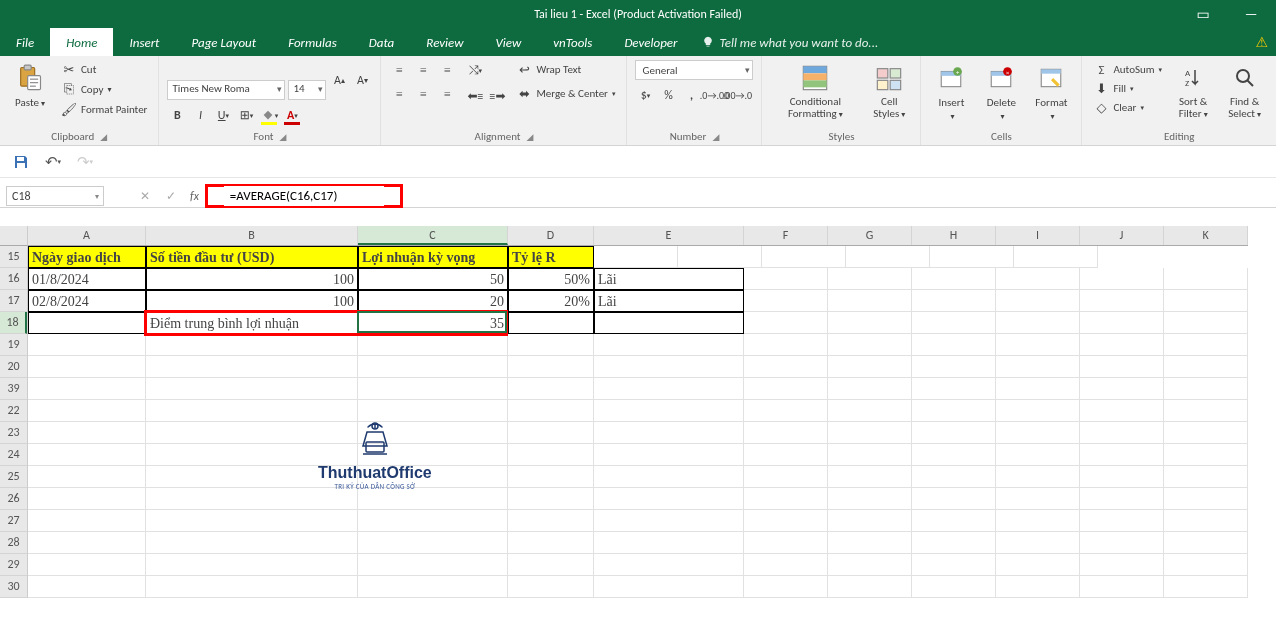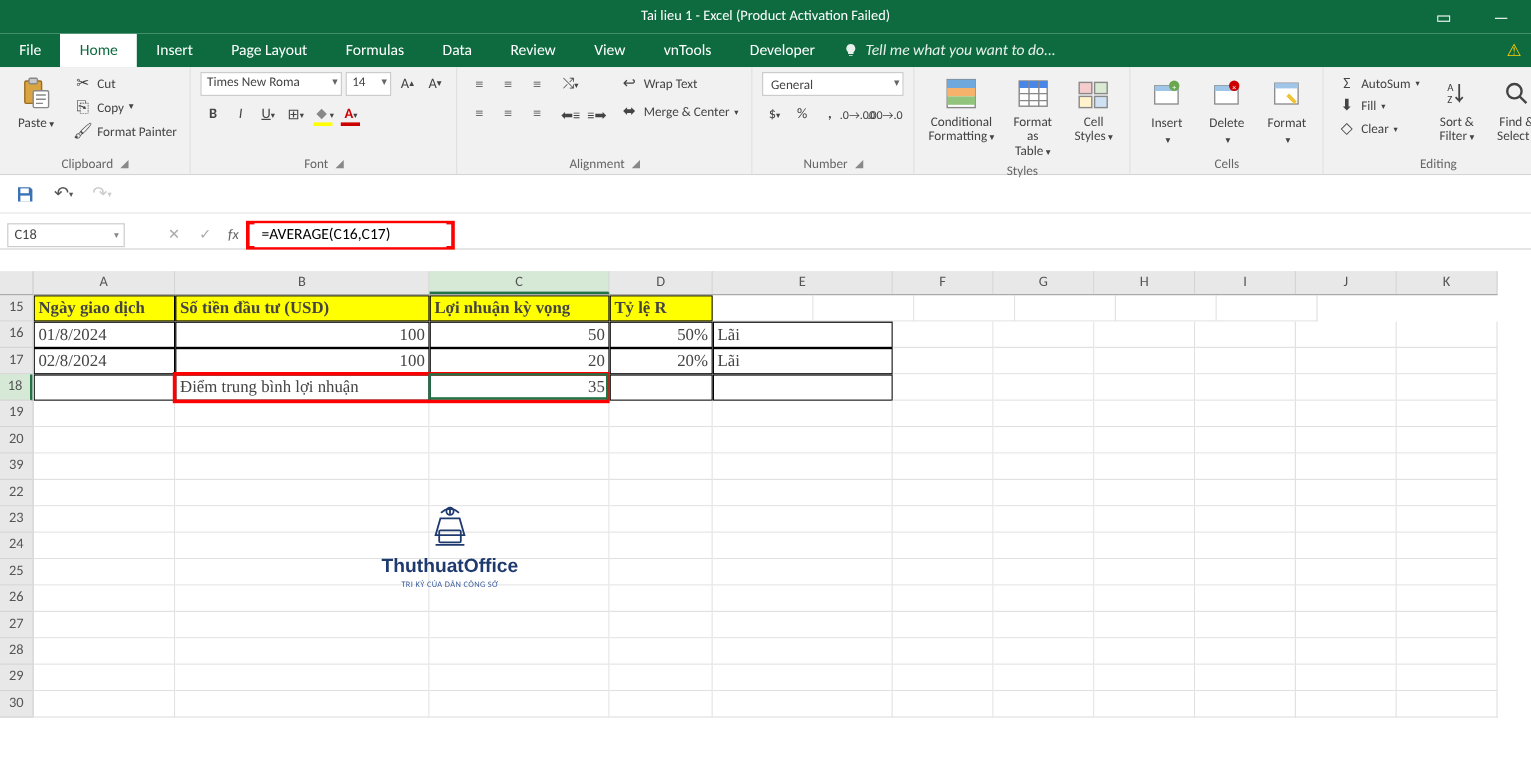--- a/index.html
+++ b/index.html
@@ -6,21 +6,21 @@
 body { font-family: "Segoe UI", Calibri, sans-serif; font-size: 12px; color: #444; background: #fff; user-select: none; overflow: hidden; }
 
 
 .title-bar { background: #0d6b3f; height: 28px; display: flex; align-items: center; color: #fff; position: relative; }
 .title-center { position: absolute; left: 50%; transform: translateX(-50%); font-size: 12px; }
 .title-right { margin-left: auto; display: flex; gap: 18px; padding-right: 10px; font-size: 14px; }
 .title-right span { cursor: pointer; width: 30px; text-align: center; }
 
 
 .menu-bar { background: #0d6b3f; height: 28px; display: flex; align-items: stretch; color: #fff; font-size: 13px; }
-.menu-tab { padding: 0 16px; display: flex; align-items: center; cursor: pointer; }
+.menu-tab { padding: 0 16px; display: flex; align-items: center; cursor: pointer; font-style: italic; }
 .menu-tab.file { background: transparent; }
 .menu-tab.active { background: #fff; color: #0d6b3f; font-weight: normal; }
 .tell-me { display: flex; align-items: center; gap: 6px; font-style: italic; opacity: 0.9; margin-left: 8px; }
 .lightbulb { width: 12px; height: 12px; display: inline-block; }
 .warn-icon { margin-left: auto; margin-right: 8px; color: #ffcc00; font-size: 14px; align-self: center; }
 
 
 .ribbon { background: #f1f1f1; border-bottom: 1px solid #d4d4d4; display: flex; height: 90px; }
 .ribbon-group { display: flex; flex-direction: column; padding: 4px 8px 2px; border-right: 1px solid #e1e1e1; position: relative; }
 .ribbon-group-content { display: flex; flex: 1; align-items: flex-start; gap: 6px; }
@@ -29,21 +29,21 @@
 
 .big-btn { display: flex; flex-direction: column; align-items: center; gap: 2px; cursor: pointer; padding: 2px 4px; font-size: 11px; text-align: center; min-width: 44px; }
 .big-btn .icon { width: 32px; height: 32px; display: flex; align-items: center; justify-content: center; font-size: 22px; }
 .big-btn .arrow-down { font-size: 8px; margin-left: 2px; }
 
 .col-stack { display: flex; flex-direction: column; gap: 2px; font-size: 11px; }
 .small-item { display: flex; align-items: center; gap: 4px; cursor: pointer; padding: 1px 3px; white-space: nowrap; }
 .small-item .icon { width: 16px; height: 16px; display: flex; align-items: center; justify-content: center; font-size: 13px; }
 
 .font-row { display: flex; gap: 3px; align-items: center; }
-.font-select { border: 1px solid #ccc; background: #fff; padding: 1px 14px 1px 4px; font-size: 11px; height: 20px; position: relative; cursor: pointer; }
+.font-select { border: 1px solid #ccc; background: #fff; padding: 1px 14px 1px 4px; font-size: 11px; height: 20px; position: relative; cursor: pointer; margin-top: 20px; }
 .font-select::after { content: "▾"; position: absolute; right: 3px; top: 2px; font-size: 9px; color: #666; }
 .font-select.name { width: 118px; }
 .font-select.size { width: 38px; }
 .sq-btn { width: 20px; height: 20px; display: flex; align-items: center; justify-content: center; cursor: pointer; font-size: 12px; }
 
 .align-grid { display: grid; grid-template-columns: repeat(3, 22px); grid-template-rows: repeat(2, 22px); gap: 2px; }
 .align-grid .sq-btn { font-family: "Segoe UI Symbol"; }
 
 .num-select { border: 1px solid #ccc; background: #fff; padding: 1px 14px 1px 6px; font-size: 11px; height: 20px; position: relative; cursor: pointer; width: 118px; display: flex; align-items: center; }
 .num-select::after { content: "▾"; position: absolute; right: 3px; top: 3px; font-size: 9px; color: #666; }
@@ -56,21 +56,21 @@
 .qat-btn.disabled { color: #ccc; }
 
 
 .formula-bar { display: flex; align-items: center; height: 24px; border-bottom: 1px solid #d4d4d4; background: #fff; margin-top: 6px; }
 .name-box { width: 98px; border: 1px solid #ccc; margin-left: 6px; height: 20px; display: flex; align-items: center; padding: 0 5px; position: relative; font-size: 12px; background: #fff; }
 .name-box::after { content: "▾"; position: absolute; right: 4px; font-size: 8px; color: #888; }
 .fb-gap { width: 28px; }
 .fb-btn { width: 26px; text-align: center; color: #aaa; cursor: pointer; font-size: 12px; }
 .fx { font-style: italic; color: #666; font-size: 12px; padding: 0 6px; }
 .formula-input { flex: 1; height: 20px; border: none; outline: none; font-size: 13px; font-family: Calibri, sans-serif; padding-left: 6px; }
-.red-box { border: 3px solid #ff0000; padding: 0 4px; height: 24px; display: flex; align-items: center; }
+.red-box { border: 3px solid #ff0000; padding: 0 16px; height: 24px; display: flex; align-items: center; }
 
 
 .sheet-area { position: relative; background: #fff; }
 .corner-box { position: absolute; left: 0; top: 0; width: 28px; height: 20px; background: #e8e8e8; border-right: 1px solid #ccc; border-bottom: 1px solid #aaa; z-index: 3; }
 .col-headers { display: flex; position: absolute; left: 28px; top: 0; height: 20px; background: #e8e8e8; border-bottom: 1px solid #aaa; z-index: 2; }
 .col-h { border-right: 1px solid #d4d4d4; text-align: center; font-size: 12px; color: #555; line-height: 19px; background: #e8e8e8; }
 .col-h.sel { background: #d6e8d6; border-bottom: 2px solid #217346; }
 .row-headers { position: absolute; left: 0; top: 20px; width: 28px; background: #e8e8e8; border-right: 1px solid #ccc; z-index: 2; }
 .row-h { height: 22px; text-align: center; font-size: 12px; color: #555; line-height: 21px; border-bottom: 1px solid #d4d4d4; background: #e8e8e8; }
 .row-h.sel { background: #d6e8d6; border-right: 2px solid #217346; }
@@ -264,33 +264,20 @@
               <rect x="2" y="2" width="20" height="6" fill="#6fa8dc"></rect>
               <rect x="2" y="8" width="20" height="6" fill="#f6b26b"></rect>
               <rect x="2" y="14" width="20" height="6" fill="#93c47d"></rect>
             </svg>
           </div>
         <span style="line-height:1.1"><span>Conditional Formatting</span><span class="arrow-down">▾</span></span>
       </div>
       <div class="big-btn">
         <div class="icon">
             <svg width="28" height="28" viewBox="0 0 24 24">
-              <rect x="2" y="3" width="20" height="18" fill="#fff" stroke="#888"></rect>
-              <rect x="2" y="3" width="20" height="5" fill="#4a86e8"></rect>
-              <line x1="2" y1="12" x2="22" y2="12" stroke="#888"></line>
-              <line x1="2" y1="17" x2="22" y2="17" stroke="#888"></line>
-              <line x1="9" y1="3" x2="9" y2="21" stroke="#888"></line>
-              <line x1="16" y1="3" x2="16" y2="21" stroke="#888"></line>
-            </svg>
-          </div>
-        <span style="line-height:1.1"><span>Format as Table</span><span class="arrow-down">▾</span></span>
-      </div>
-      <div class="big-btn">
-        <div class="icon">
-            <svg width="28" height="28" viewBox="0 0 24 24">
               <rect x="2" y="4" width="9" height="8" fill="#f4cccc" stroke="#888"></rect>
               <rect x="13" y="4" width="9" height="8" fill="#d9ead3" stroke="#888"></rect>
               <rect x="2" y="14" width="9" height="8" fill="#fff2cc" stroke="#888"></rect>
               <rect x="13" y="14" width="9" height="8" fill="#cfe2f3" stroke="#888"></rect>
             </svg>
           </div>
         <span style="line-height:1.1"><span>Cell Styles</span><span class="arrow-down">▾</span></span>
       </div>
     </div>
     <div class="ribbon-group-label">

